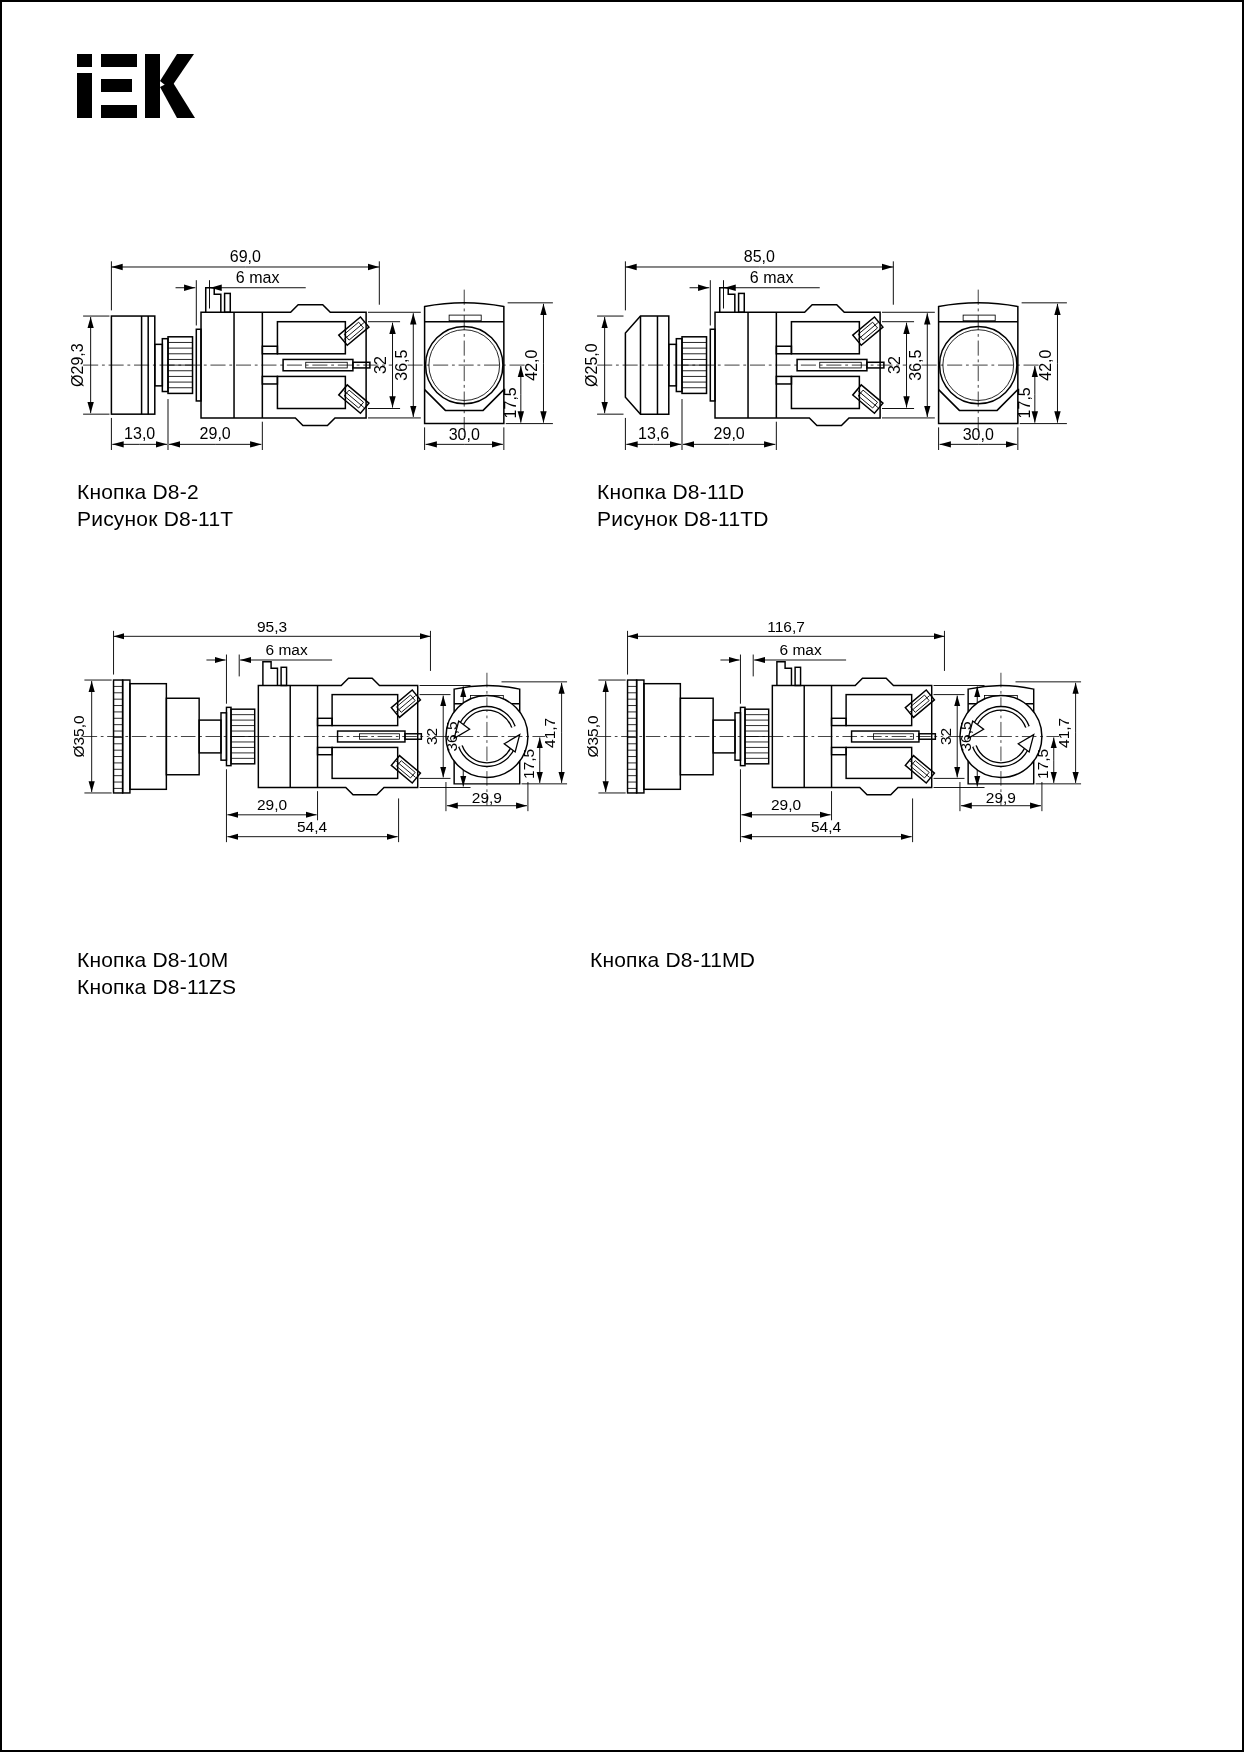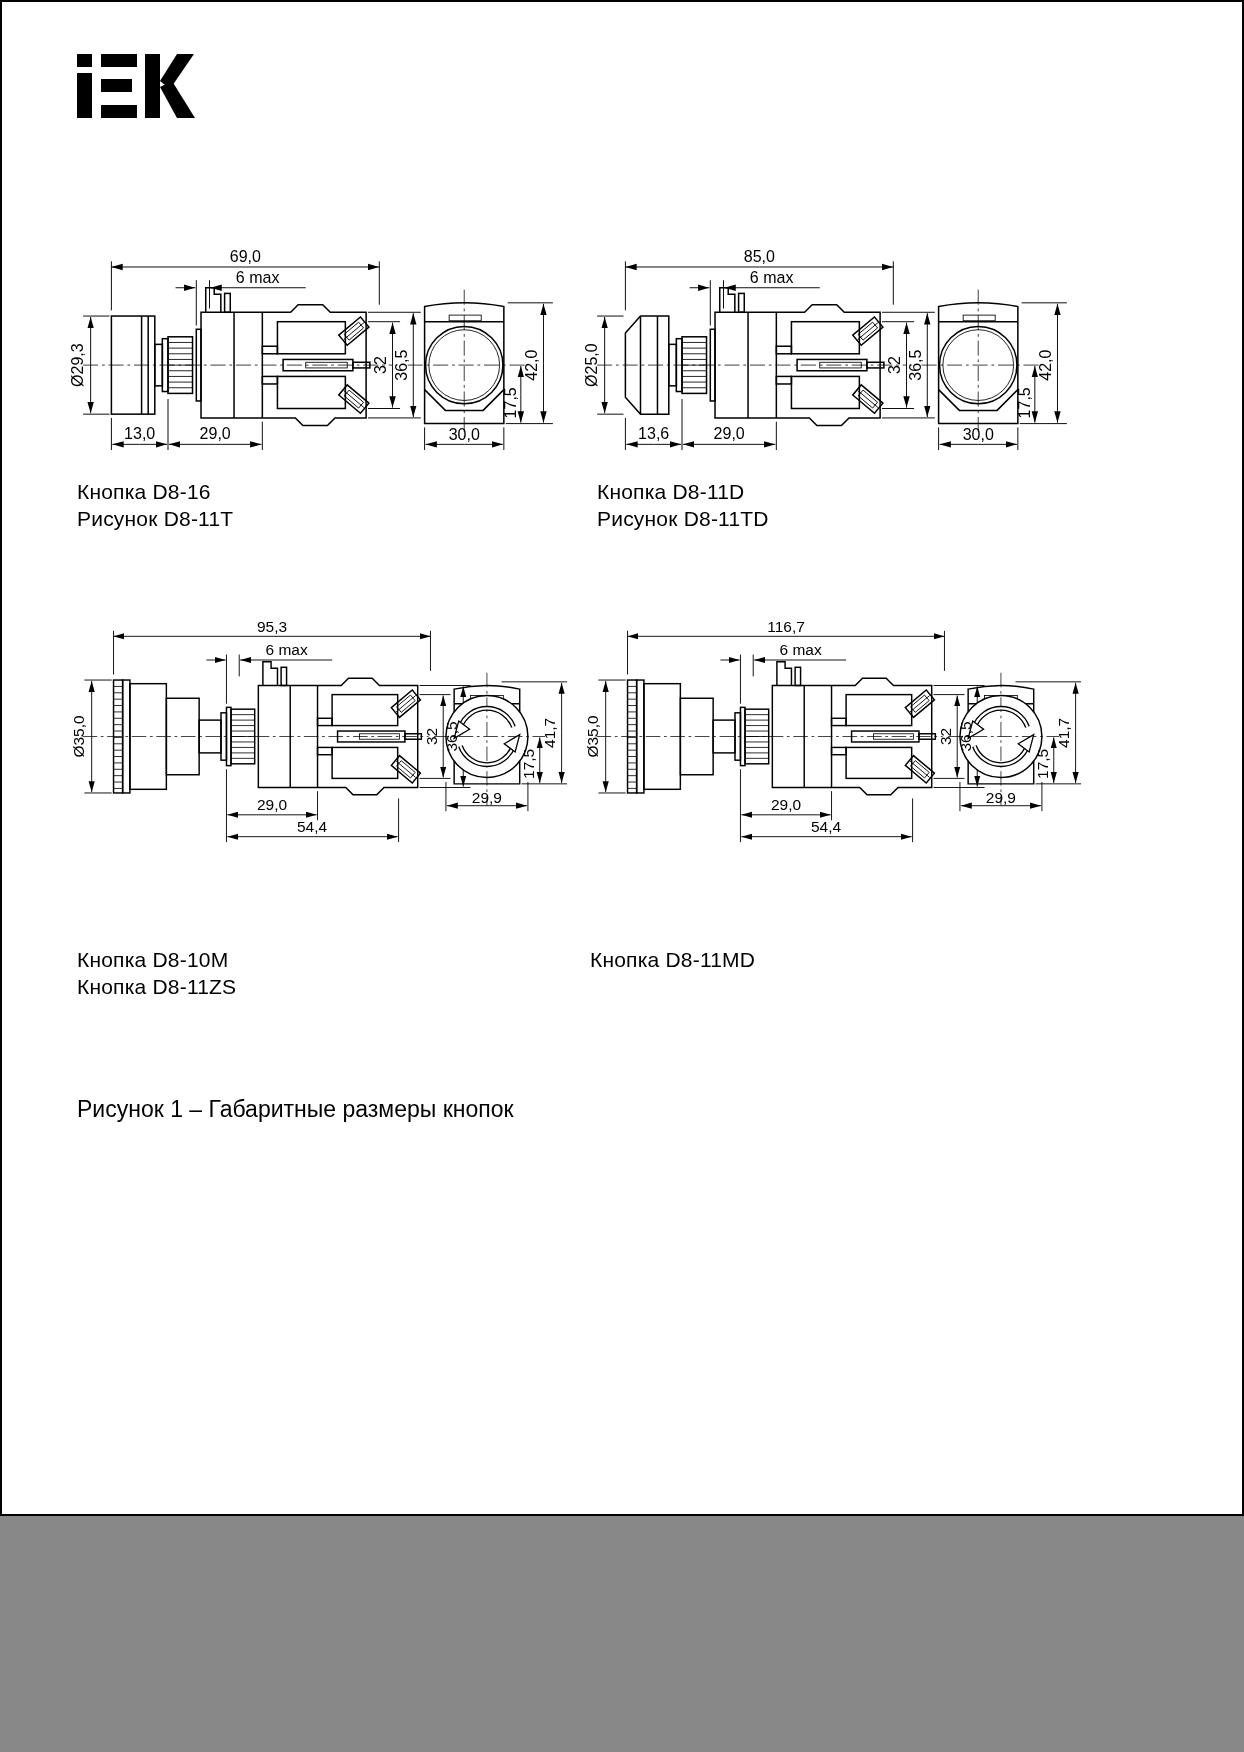--- a/index.html
+++ b/index.html
@@ -1,16 +1,16 @@
 <!DOCTYPE html>
 <html><head>
 <meta charset="utf-8">
 <style>
   html,body{margin:0;padding:0;background:#888;}
-  .page{position:relative;width:1244px;height:1516px;background:#fff;
+  .page{position:relative;width:1244px;height:1752px;background:#fff;
         border:2px solid #000;box-sizing:border-box;overflow:hidden;
         font-family:"Liberation Sans",sans-serif;color:#000;}
   .logo{position:absolute;left:75px;top:52px;}
   .sr{position:absolute;width:1px;height:1px;overflow:hidden;clip:rect(0 0 0 0);white-space:nowrap;}
   .drw{position:absolute;}
   .lbl{position:absolute;font-size:21px;line-height:27px;color:#000;letter-spacing:.2px;}
   .cap{position:absolute;font-size:23px;color:#000;}
   svg text{font-family:"Liberation Sans",sans-serif;font-size:17px;fill:#000;}
   svg .obj{stroke:#000;stroke-width:1.6;fill:none;}
   svg .thin{stroke:#000;stroke-width:.9;fill:none;}
@@ -315,21 +315,21 @@
     <text x="76" y="200" text-anchor="middle">13,6</text>
     <text x="156" y="200" text-anchor="middle">29,0</text>
     <text x="337" y="122" text-anchor="middle" transform="rotate(-90 337 122)">32</text>
     <text x="359" y="122" text-anchor="middle" transform="rotate(-90 359 122)">36,5</text>
     <text x="420" y="201" text-anchor="middle">30,0</text>
     <text x="475" y="162" text-anchor="middle" transform="rotate(-90 475 162)">17,5</text>
     <text x="497" y="122" text-anchor="middle" transform="rotate(-90 497 122)">42,0</text>
   </svg>
 
   <div class="lbl" style="left:75px;top:476px">
-    <div>Кнопка D8-16</div>
+    <div>Кнопка D8-2</div>
     <div>Рисунок D8-11T</div>
   </div>
   <div class="lbl" style="left:595px;top:476px">
     <div>Кнопка D8-11D</div>
     <div>Рисунок D8-11TD</div>
   </div>
 
   <svg class="drw" style="left:66px;top:616px" width="510" height="237" viewBox="0 0 560 260">
     <use href="#gB"></use>
     <text x="224" y="15" text-anchor="middle">95,3</text>
@@ -359,15 +359,14 @@
   </svg>
 
   <div class="lbl" style="left:75px;top:944px">
     <div>Кнопка D8-10M</div>
     <div>Кнопка D8-11ZS</div>
   </div>
   <div class="lbl" style="left:588px;top:944px">
     <div>Кнопка D8-11MD</div>
   </div>
 
-  <div class="cap" style="left:75px;top:1094px">Рисунок 1 – Габаритные размеры кнопок</div>
 
 </div>
 
 </body></html>

